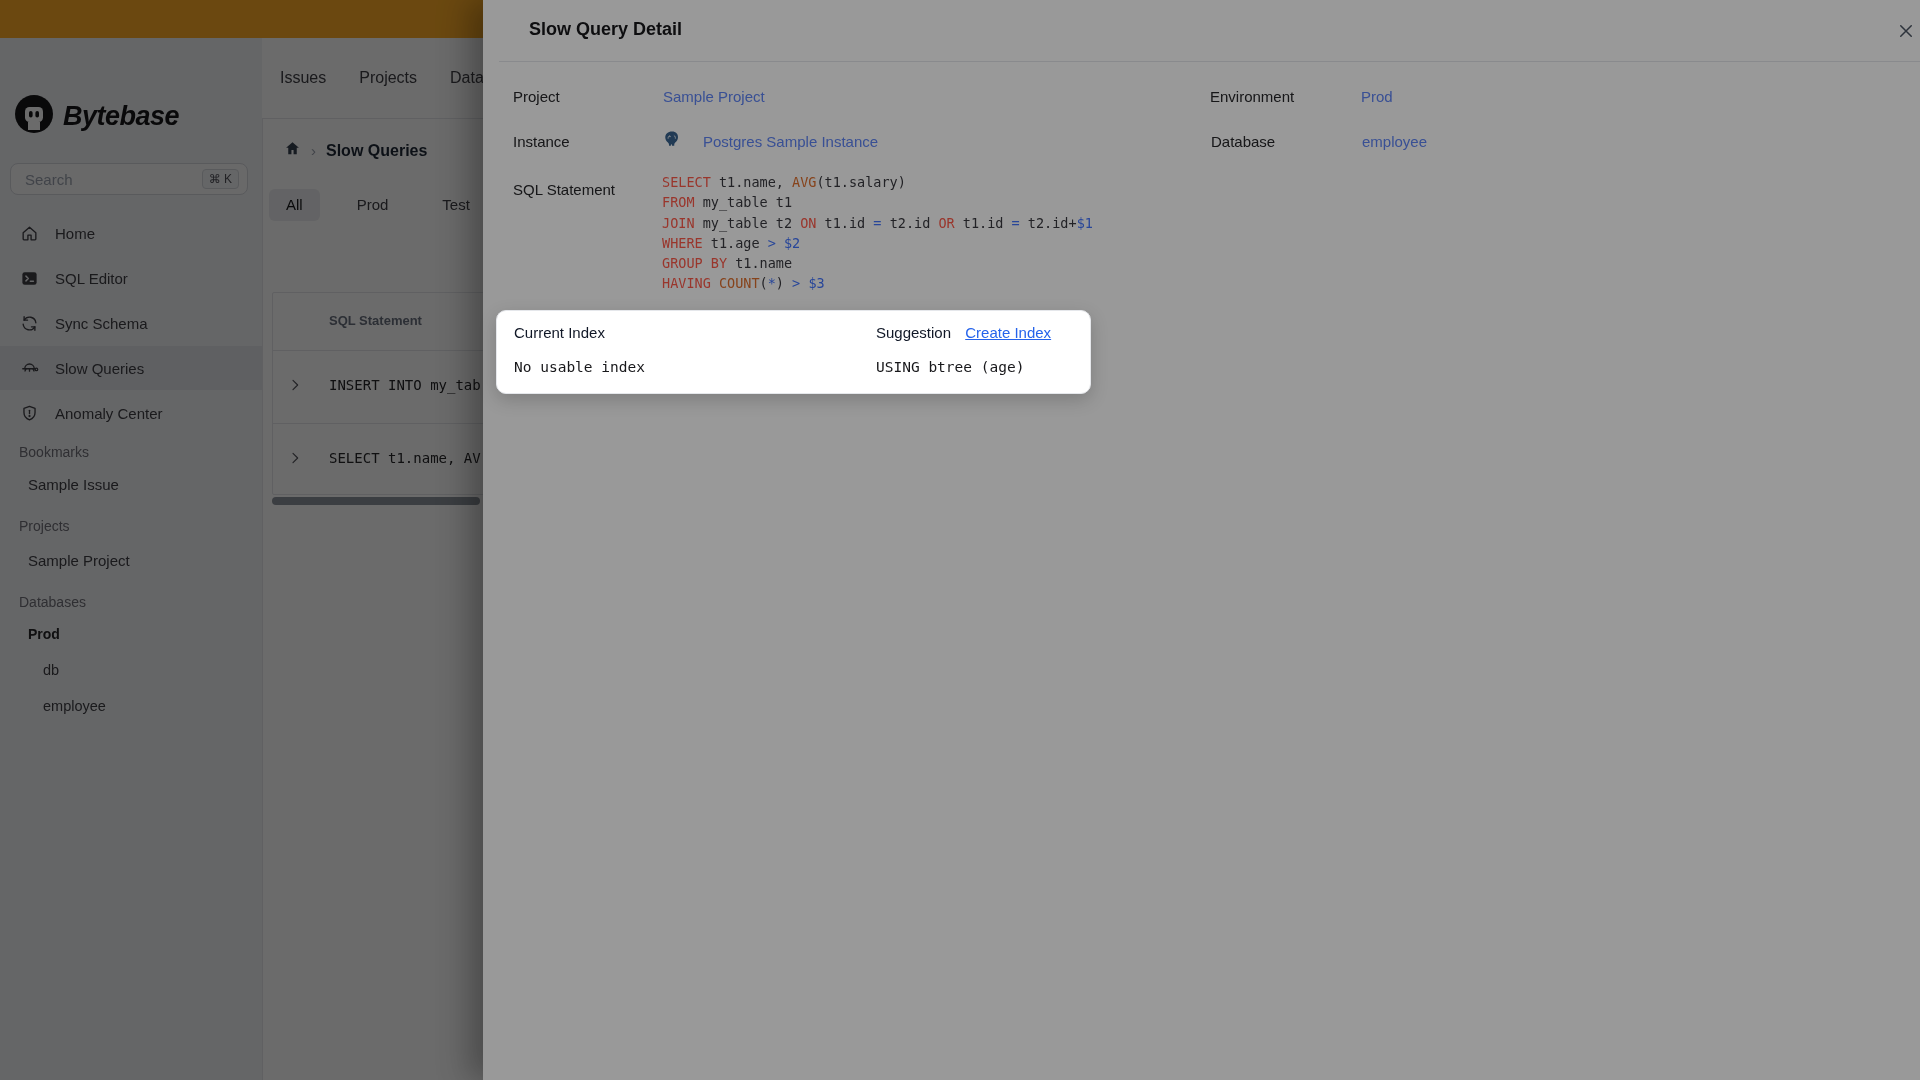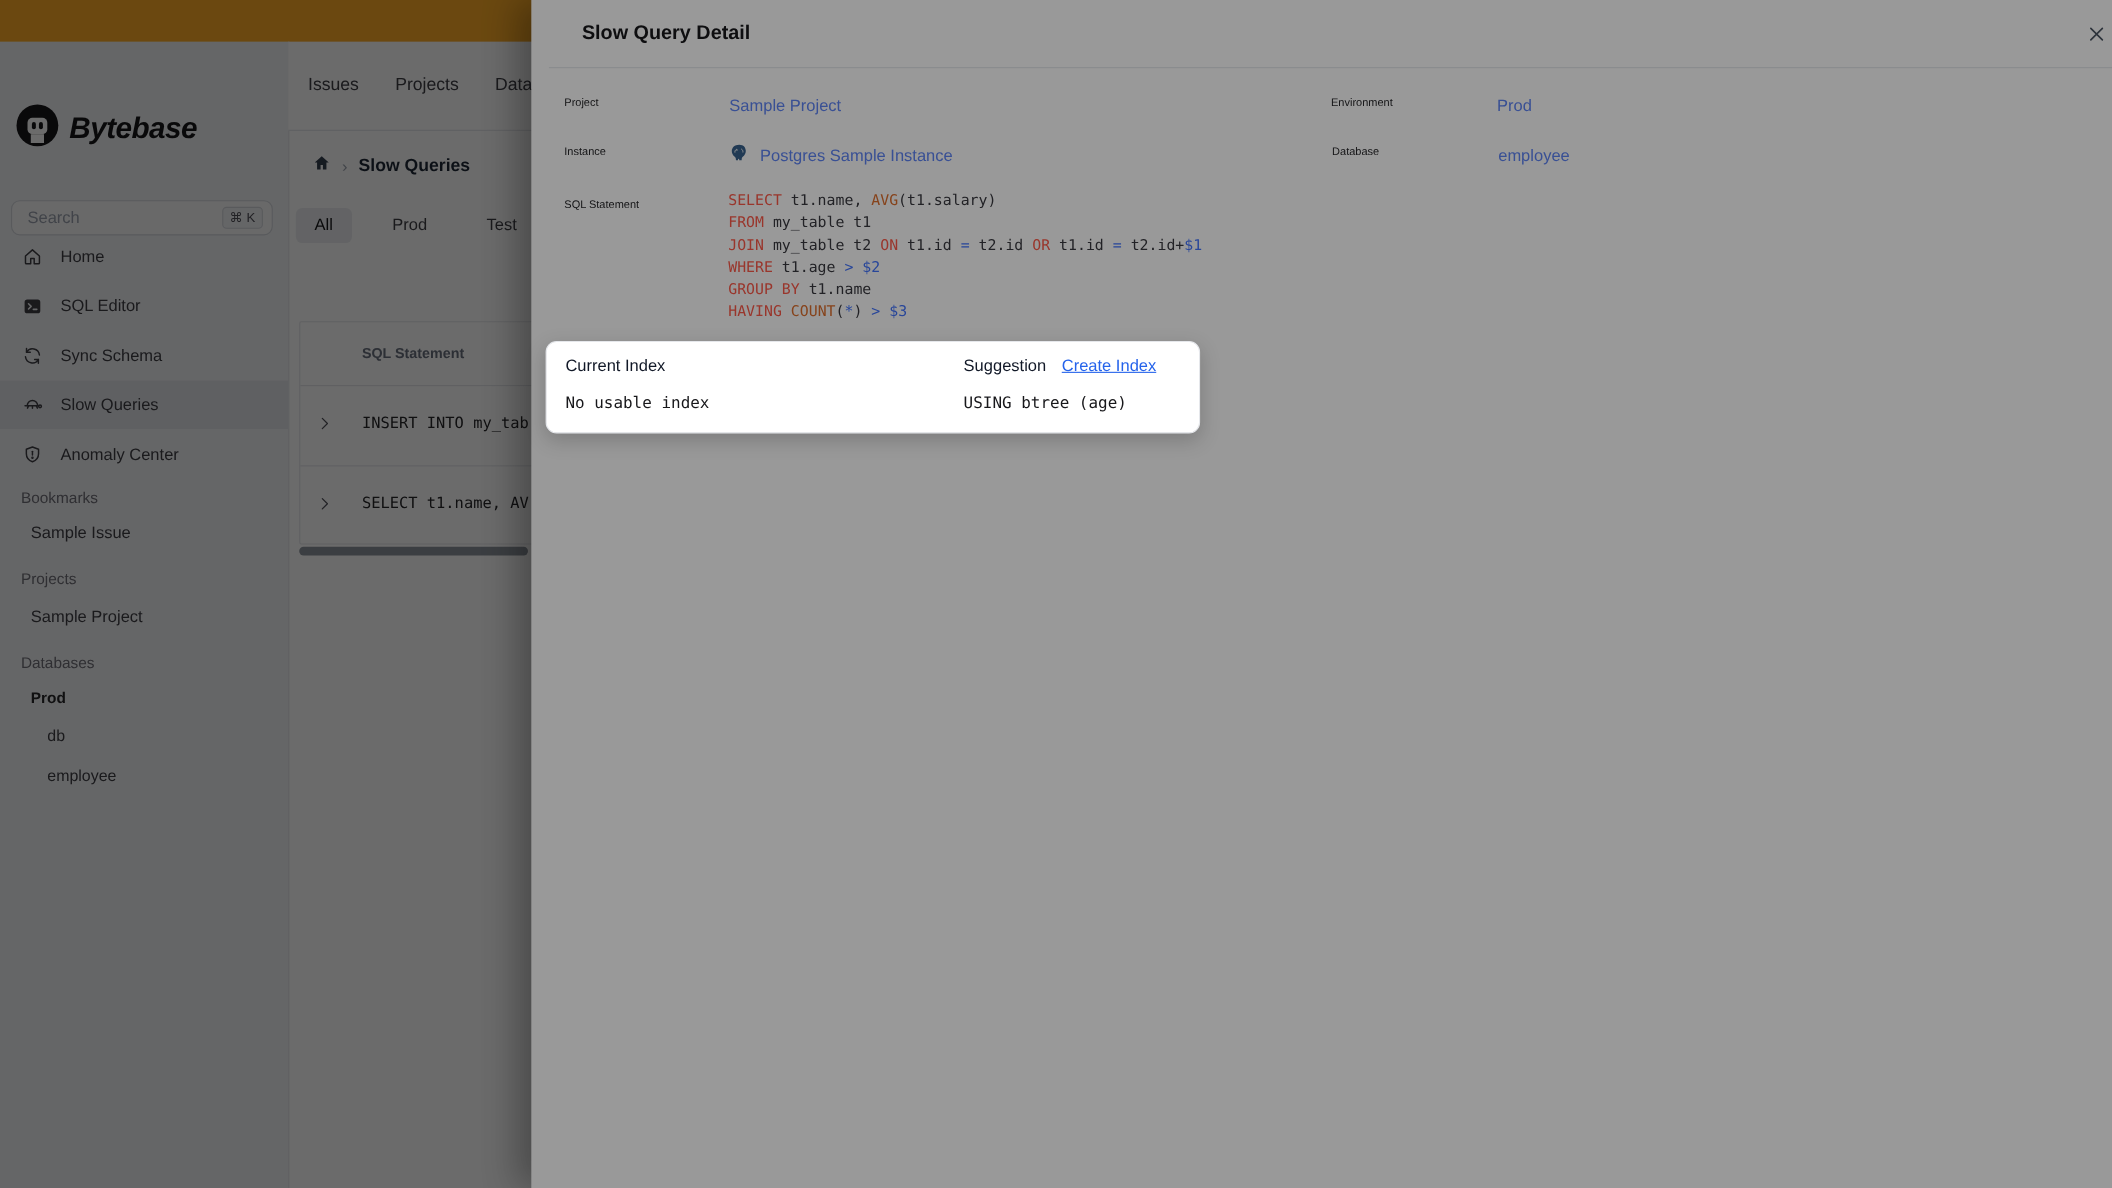--- a/index.html
+++ b/index.html
@@ -6,21 +6,21 @@
   .screen{position:relative;width:1920px;height:1080px;overflow:hidden;background:#ffffff;
           font-family:"Liberation Sans",sans-serif;color:#27272a;}
   .abs{position:absolute;}
 
   
   .banner{left:0;top:0;width:1920px;height:38px;background:#ffae28;z-index:1;}
   .sidebar{left:0;top:38px;width:262px;height:1042px;background:#f3f4f6;border-right:1px solid #e5e7eb;z-index:2;}
   .logo-row{left:14px;top:58px;height:40px;display:flex;align-items:center;gap:9px;font-style:italic;}
   .logo-text{font-size:27px;font-weight:700;color:#18181b;letter-spacing:-0.5px;}
   .search-box{left:10px;top:125px;width:238px;height:32px;background:#fbfbfc;border:1px solid #d4d7dd;
-              border-radius:8px;display:flex;align-items:center;box-sizing:border-box;padding:0 8px 0 12px;margin-top:19px;}
+              border-radius:8px;display:flex;align-items:center;box-sizing:border-box;padding:0 8px 0 12px;}
   .search-box input{flex:1;border:none;outline:none;background:transparent;font-size:15px;color:#27272a;
                     font-family:"Liberation Sans",sans-serif;min-width:0;}
   .search-box input::placeholder{color:#9ca3af;}
   .kbd{border:1px solid #d4d7dd;border-radius:4px;background:#f3f4f6;font-size:12px;color:#52525b;
        padding:2px 6px;white-space:nowrap;}
   .side-item{left:0;width:262px;height:44px;display:flex;align-items:center;gap:16px;padding-left:20px;
              box-sizing:border-box;font-size:15px;color:#3f3f46;cursor:pointer;}
   .side-item.active{background:#e4e6ea;}
   .side-item .ic{width:19px;height:19px;display:flex;align-items:center;justify-content:center;color:#3f3f46;}
   .side-section{font-size:14px;color:#71717a;}
@@ -58,23 +58,23 @@
   .hscroll{left:272px;top:497px;width:208px;height:8px;border-radius:4px;background:#8f959e;z-index:3;cursor:pointer;}
 
   
   .overlay-a{left:0;top:0;width:1920px;height:1080px;background:rgba(0,0,0,0.30);z-index:10;}
   .modal{left:483px;top:0;width:1437px;height:1080px;background:#ffffff;z-index:20;
          box-shadow:-14px 0 30px rgba(0,0,0,0.30);}
   .modal-header{position:absolute;left:16px;top:0;width:100%;height:62px;border-bottom:1px solid #e5e7eb;box-sizing:border-box;}
   .modal-title{position:absolute;left:30px;top:19px;font-size:18px;font-weight:600;color:#18181b;}
   .modal-close{position:absolute;right:16px;top:17px;width:28px;height:28px;display:flex;align-items:center;
                justify-content:center;color:#4b5563;cursor:pointer;}
-  .f-label{position:absolute;font-size:10px;color:#27272a;}
+  .f-label{position:absolute;font-size:15px;color:#27272a;}
   .f-link{position:absolute;font-size:15px;color:#5f85f7;cursor:pointer;}
-  .inst-val{position:absolute;display:flex;align-items:center;gap:10px;}
+  .inst-val{position:absolute;display:flex;align-items:center;gap:22px;}
   .inst-val .f-inline-link{font-size:15px;color:#5f85f7;cursor:pointer;}
 
   .sqlblock{position:absolute;left:179px;top:172px;font-family:"DejaVu Sans Mono",monospace;
             font-size:13.5px;line-height:20.3px;white-space:pre;}
   .tok-kw{color:#ff5a4a;}
   .tok-fn{color:#e0702e;}
   .tok-op{color:#4375ff;}
   .tok-id{color:#3a3a40;}
 
   .overlay-b{left:0;top:0;width:1920px;height:1080px;background:rgba(0,0,0,0.40);z-index:30;}

